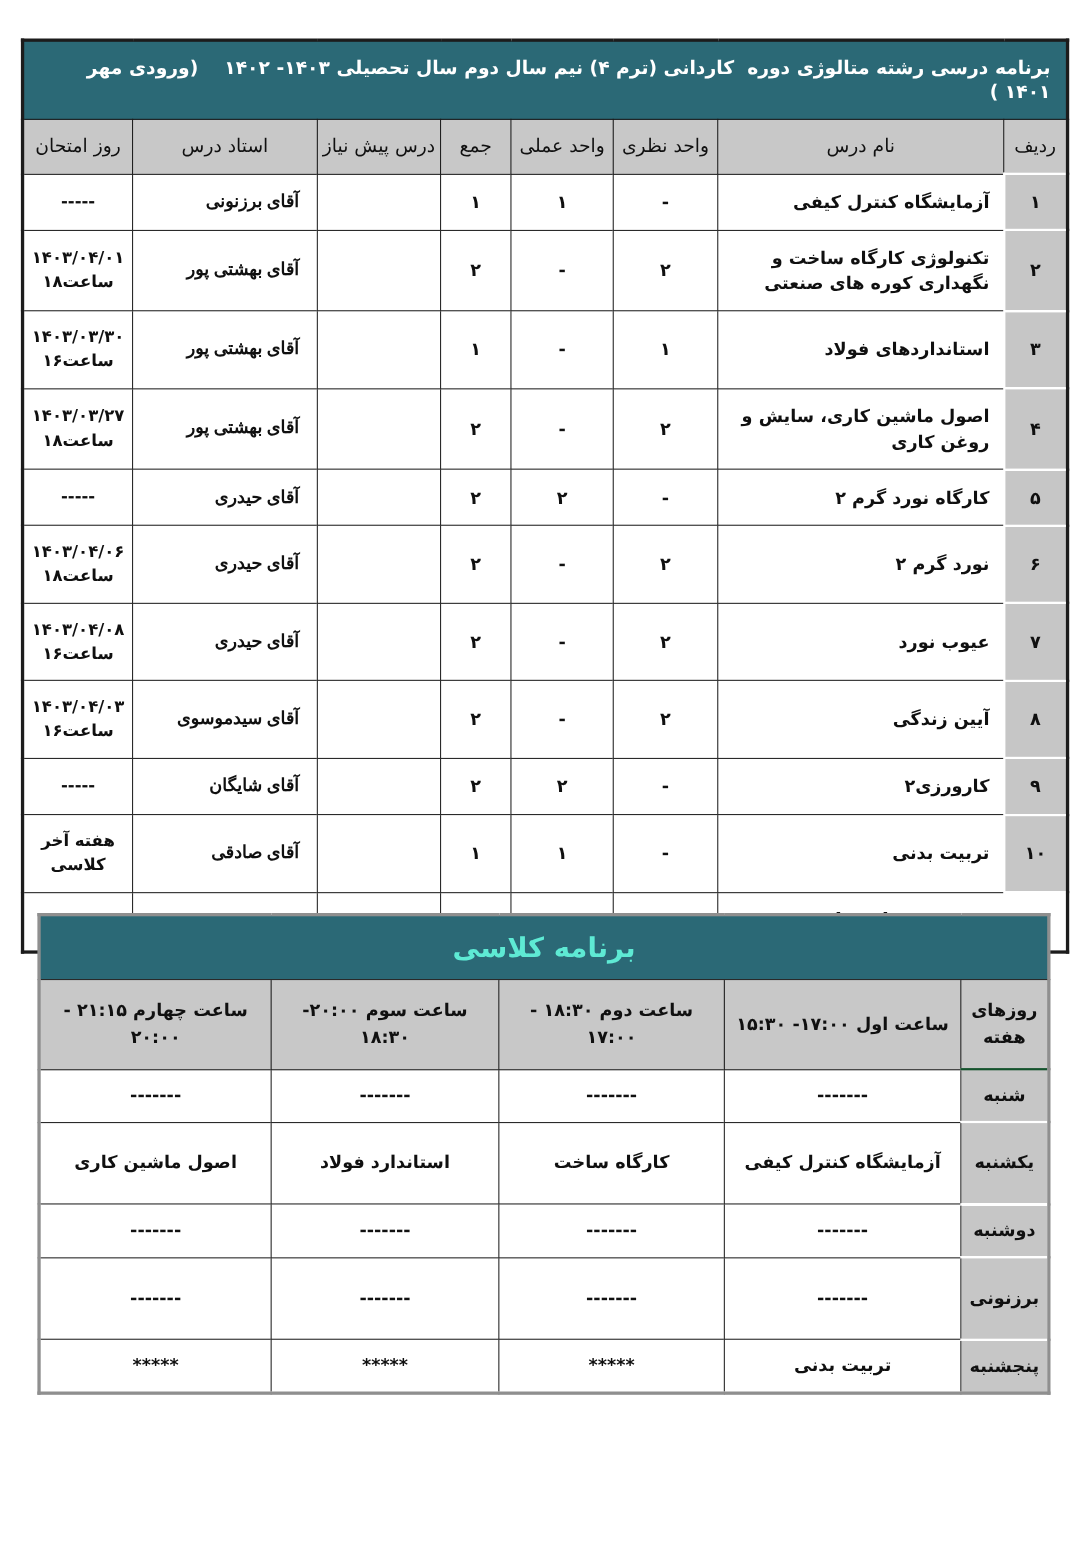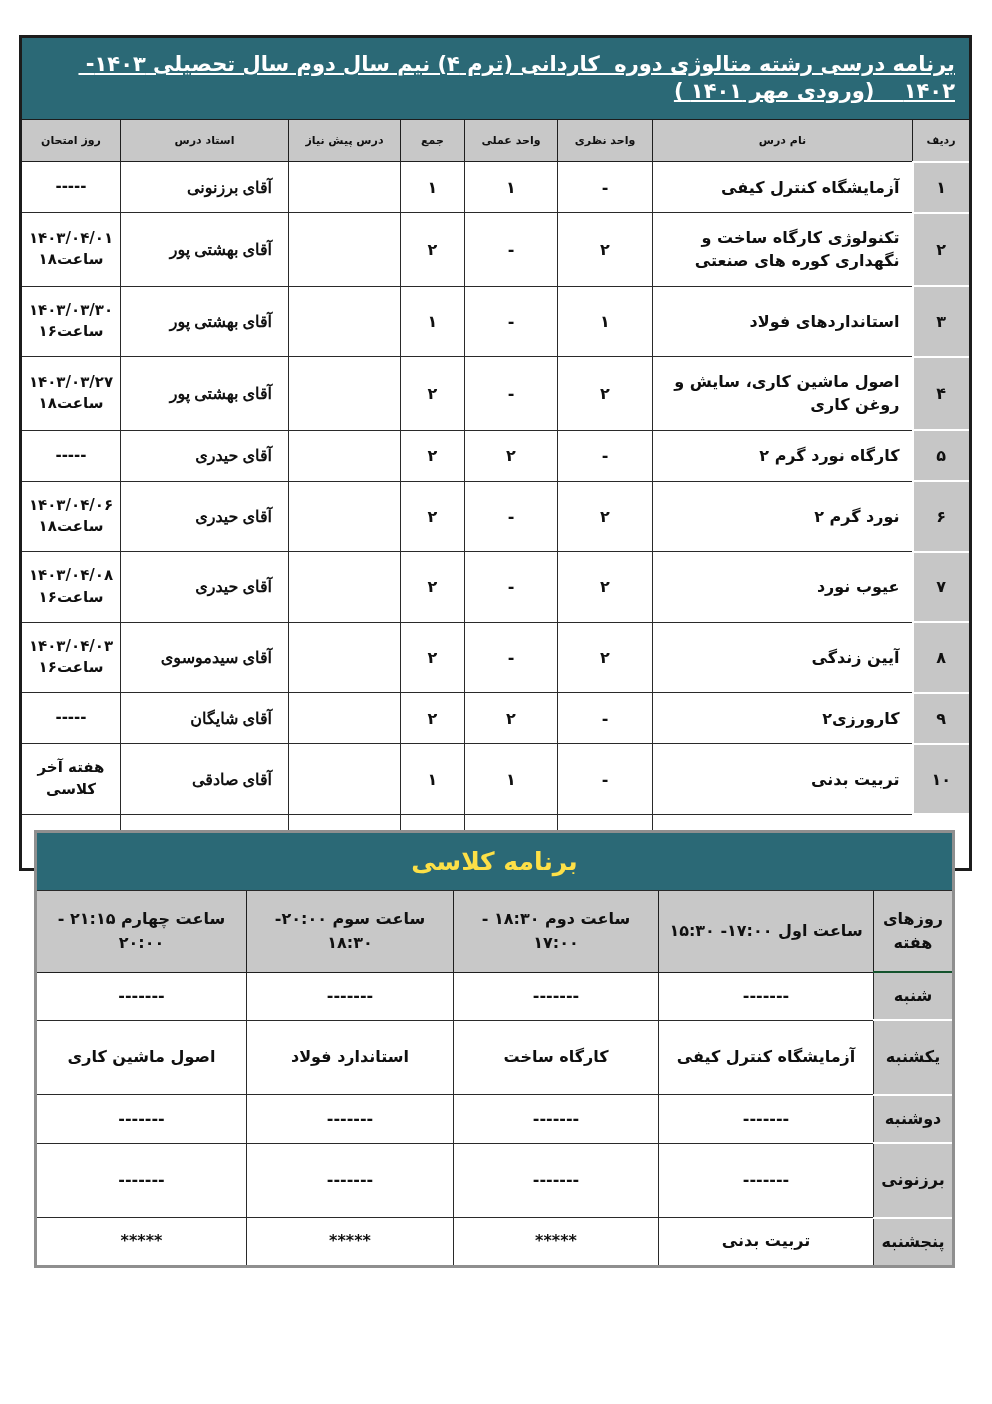--- a/index.html
+++ b/index.html
@@ -14,29 +14,28 @@
 
   table { border-collapse: collapse; direction: rtl; table-layout: fixed; }
 
   
   .course-table {
     position: absolute; top: 35px; right: 20px; width: 950px;
     border: 3px solid #1c1c1c;
   }
   .course-table .title-bar {
     background: #2b6976; color: #ffffff;
-    font-weight: bold; font-size: 21px;
+    font-weight: bold; font-size: 17px;
     text-align: right; padding: 13px 14px;
     white-space: pre-wrap; line-height: 1.3;
     border: 1px solid #1c1c1c;
-    text-decoration: underline;
   }
   .course-table th.head-cell {
     background: #c8c8c8; border: 1px solid #1f1f1f;
-    font-size: 11px; font-weight: bold; padding: 14px 4px; text-align: center;
+    font-size: 17px; font-weight: normal; padding: 14px 4px; text-align: center;
   }
   .course-table td {
     border: 1px solid #2a2a2a; background: #fff;
     font-size: 16px; font-weight: bold;
     padding: 13px 6px; text-align: center; vertical-align: middle;
     line-height: 1.45; overflow: hidden;
   }
   .course-table td.c-no {
     background: #c6c6c6;
     border-top: 2px solid #fff; border-bottom: 2px solid #fff; border-left: 2px solid #fff;
@@ -46,21 +45,21 @@
   .course-table td.c-exam { white-space: pre-line; font-size: 15px; }
   .course-table tr.totals-row td { font-size: 18px; }
   .course-table td.c-total-label { font-weight: bold; }
 
   
   .class-table {
     position: absolute; top: 830px; right: 37px; width: 918px;
     border: 3px solid #8f8f8f;
   }
   .class-table .title-bar {
-    background: #2b6976; color: #fde047;
+    background: #2b6976; color: #5eead4;
     font-weight: bold; font-size: 25px;
     text-align: center; padding: 14px 10px;
     border: 1px solid #2a2a2a;
   }
   .class-table th.head-cell {
     background: #c8c8c8; border: 1px solid #1f1f1f;
     font-size: 16px; font-weight: bold; padding: 16px 6px; text-align: center; line-height: 1.5;
   }
   .class-table td {
     border: 1px solid #2a2a2a; background: #fff;

